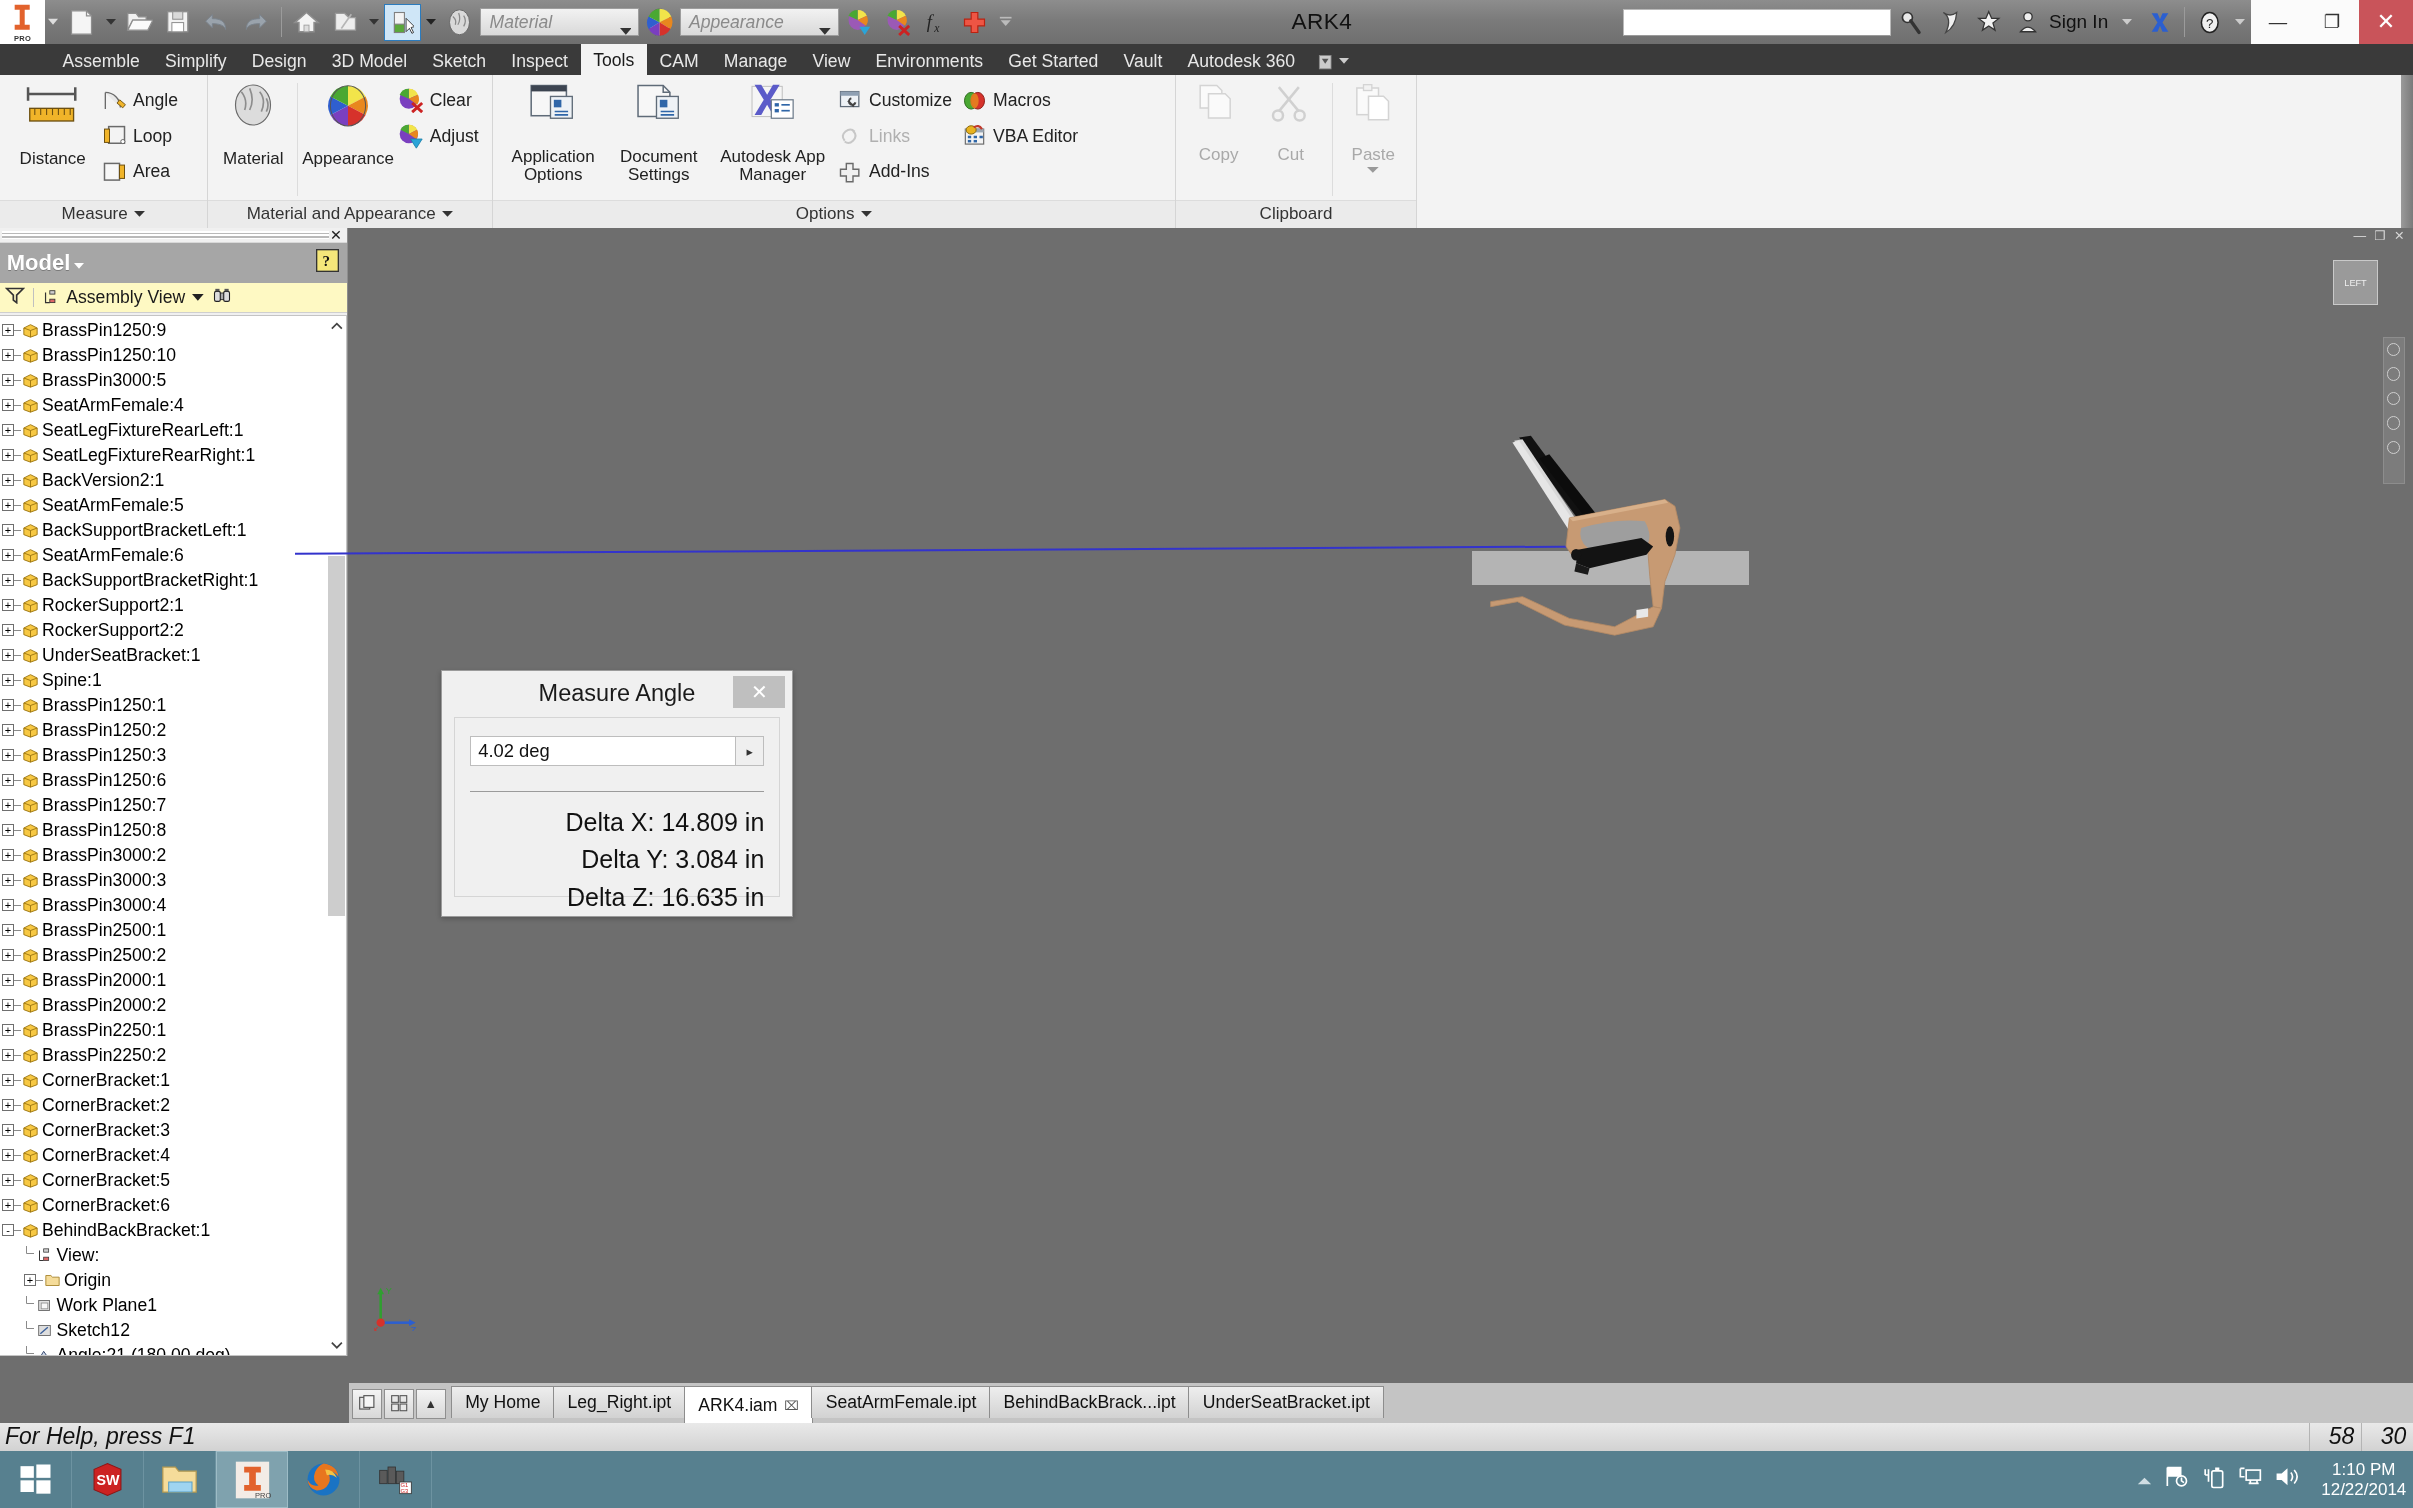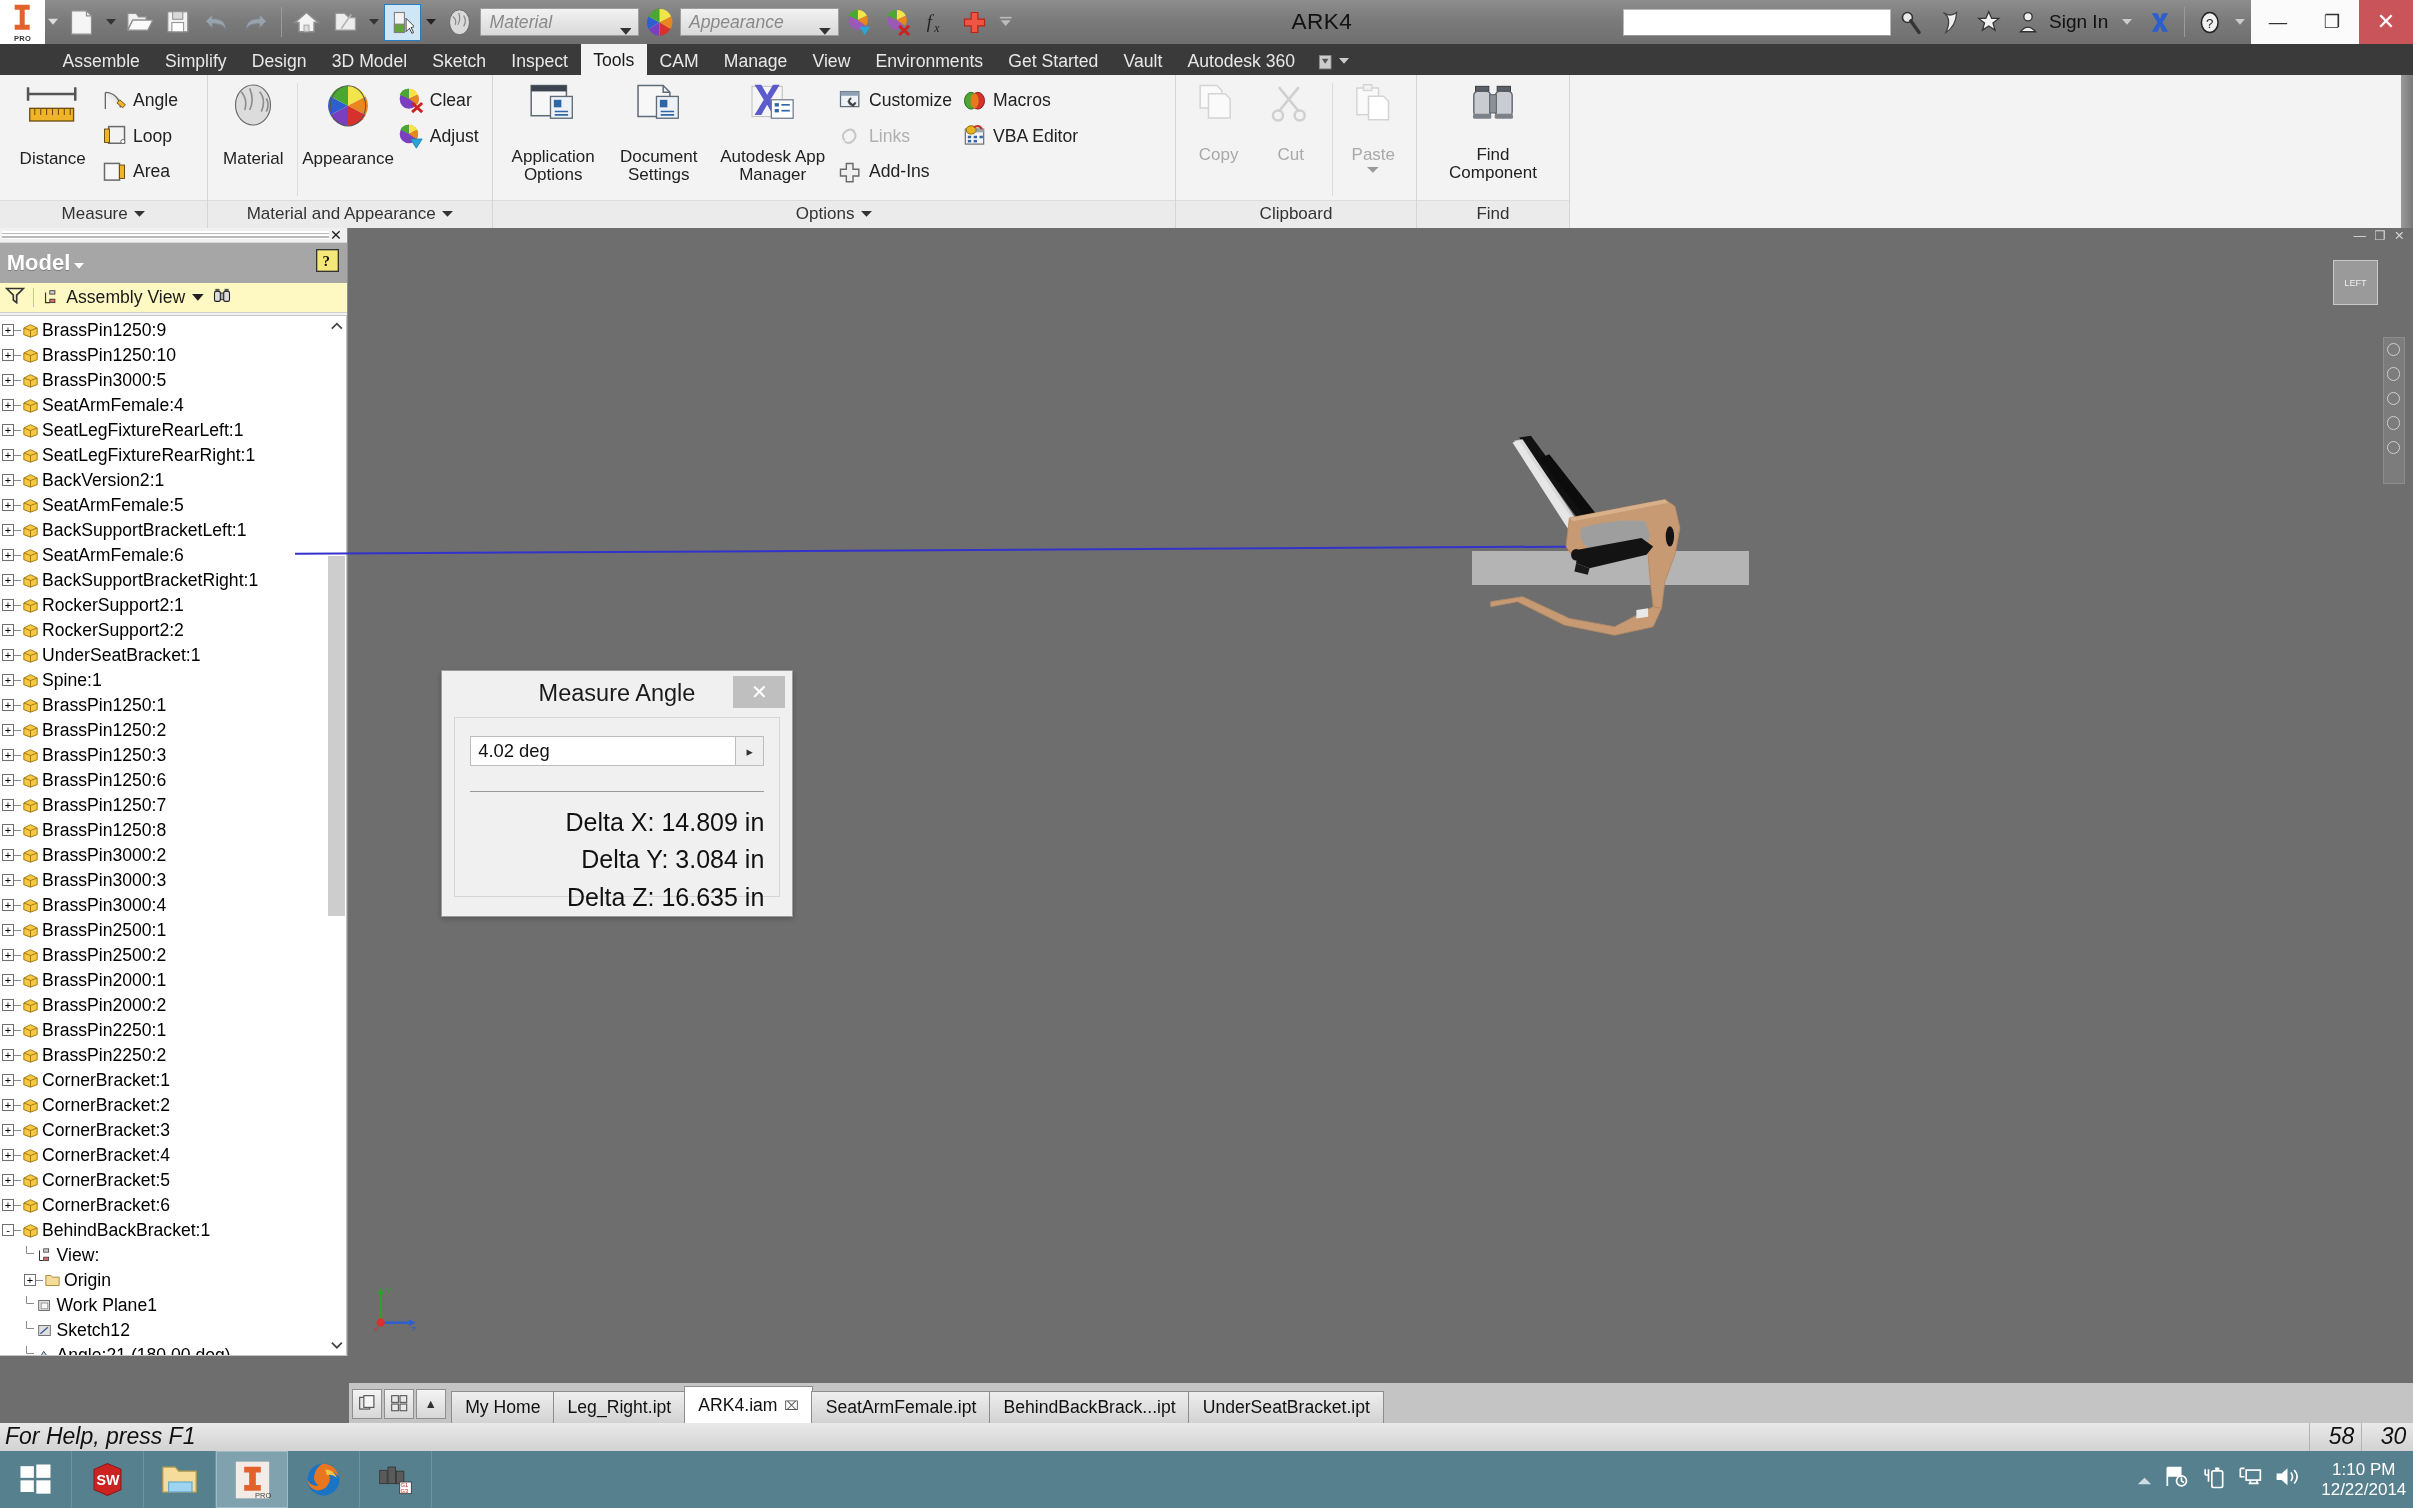--- a/index.html
+++ b/index.html
@@ -729,39 +729,20 @@
           <svg width="11.7" height="6.7" viewBox="0 0 14 8" style="margin-top:2.5px">
               <polygon points="0,0 14,0 7,7" fill="#999"></polygon>
             </svg>
         </div>
       </div>
       <div class="panel-title">
         <span>Clipboard</span>
       </div>
     </div>
 
-    <div class="panel" style="width:153px">
-      <div class="panel-body" style="justify-content:center">
-        <div class="bigbtn" style="width:134px">
-          <svg width="52" height="45" viewBox="0 0 62 54">
-            <rect x="10" y="4" width="16" height="6" fill="#5a6068" stroke="#3a3f45" stroke-width="1.2"></rect>
-            <rect x="36" y="4" width="16" height="6" fill="#5a6068" stroke="#3a3f45" stroke-width="1.2"></rect>
-            <rect x="8" y="10" width="20" height="30" rx="5" fill="#c9ccd1" stroke="#5a6068" stroke-width="1.6"></rect>
-            <rect x="34" y="10" width="20" height="30" rx="5" fill="#c9ccd1" stroke="#5a6068" stroke-width="1.6"></rect>
-            <rect x="27" y="14" width="8" height="22" fill="#8b9099" stroke="#5a6068" stroke-width="1.2"></rect>
-            <rect x="7" y="37" width="22" height="6" rx="2" fill="#7c828a"></rect>
-            <rect x="33" y="37" width="22" height="6" rx="2" fill="#7c828a"></rect>
-          </svg>
-          <div class="lbl">Find Component</div>
-        </div>
-      </div>
-      <div class="panel-title">
-        <span>Find</span>
-      </div>
-    </div>
 
     <div class="ribbon-fill"></div>
   </div>
   <div class="ribbon-right-strip"></div>
 
   <div class="browser">
     <div class="browser-top">
       <div class="grip"></div>
       <div class="brw-x">✕</div>
     </div>
@@ -1344,21 +1325,21 @@
               <rect x="12" y="2" width="8" height="8"></rect>
             <rect x="2" y="12" width="8" height="8"></rect>
               <rect x="12" y="12" width="8" height="8"></rect>
           </g>
         </svg>
       </div>
       <div class="dt-ic">
         <span style="font-size:12.6px;color:#333">▲</span>
       </div>
     </div>
-    <div id="doctab-list" style="display:flex;align-items:flex-end;padding-left:5px">
+    <div id="doctab-list" style="display:flex;padding-left:5px">
         <div class="dtab">
           <span>My Home</span>
         </div>
         <div class="dtab">
           <span>Leg_Right.ipt</span>
         </div>
         <div class="dtab active">
           <span>ARK4.iam</span>
           <span class="x">⌧</span>
         </div>

